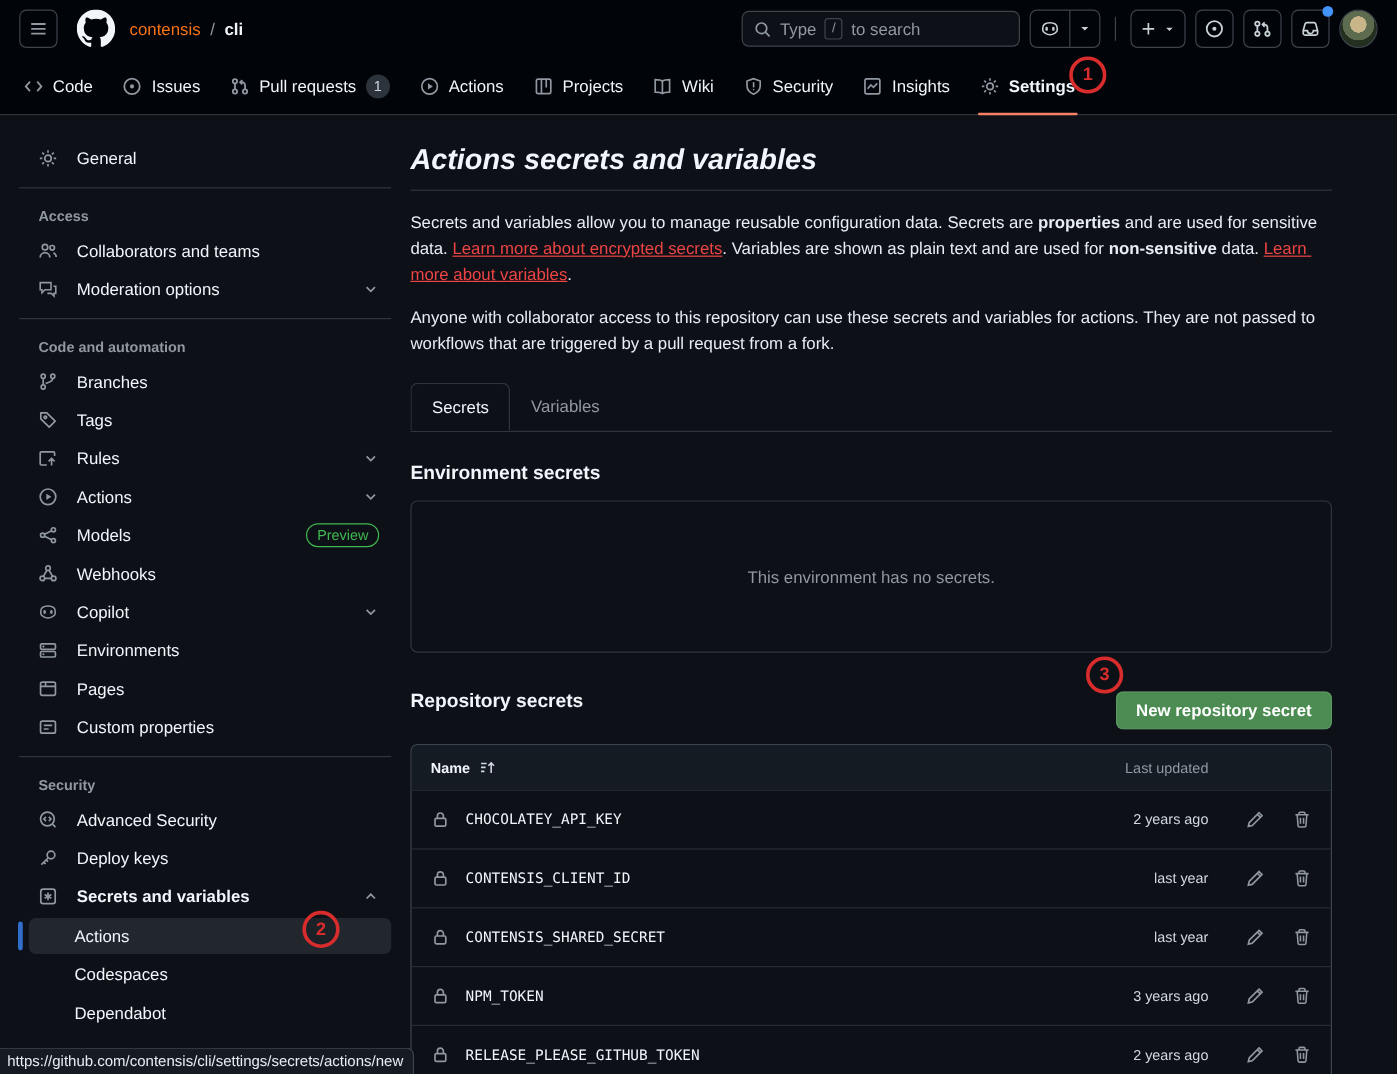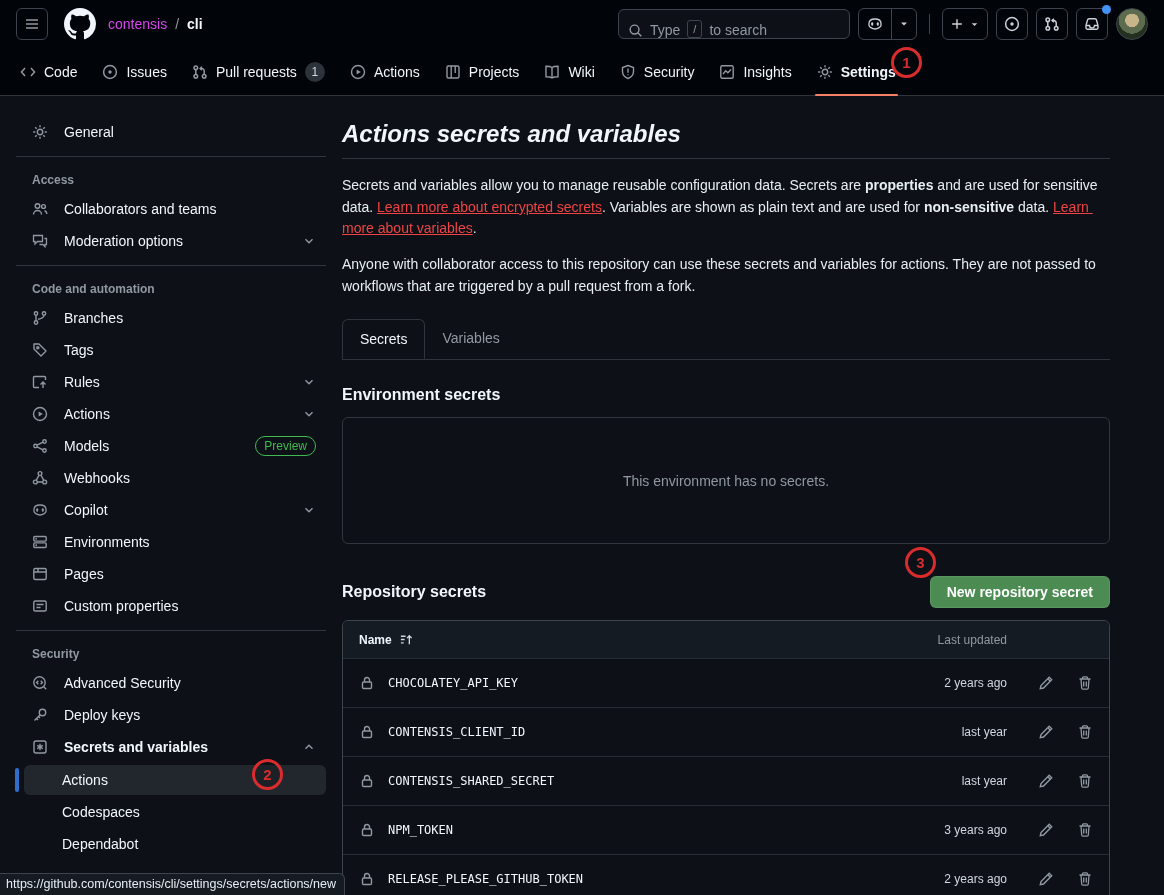--- a/index.html
+++ b/index.html
@@ -17,28 +17,28 @@
     height:48px; background:#010409;
     display:flex; align-items:center; gap:10px; padding:0 16px;
   }
   .hamburger {
     width:32px; height:32px; border:1px solid #3d444d; border-radius:6px;
     background:transparent; color:#9198a1;
     display:flex; align-items:center; justify-content:center; cursor:pointer;
   }
   .gh-logo { color:#f0f6fc; margin-left:6px; }
   .breadcrumb { display:flex; align-items:center; gap:8px; font-size:14px; margin-left:2px; }
-  .breadcrumb .org { color:#d946ef; }
+  .breadcrumb .org { color:#f97316; }
   .breadcrumb .slash { color:#9198a1; }
   .breadcrumb .repo { color:#f0f6fc; font-weight:600; }
 
   .topbar-right { margin-left:auto; display:flex; align-items:center; gap:8px; }
   .searchbox {
     width:232px; height:30px; border:1px solid #3d444d; border-radius:6px;
-    display:flex; align-items:flex-end; gap:7px; padding:0 9px;
+    display:flex; align-items:center; gap:7px; padding:0 9px;
     color:#9198a1; font-size:14px; background:#0d1117; cursor:text;
   }
   .searchbox .kbd {
     border:1px solid #3d444d; border-radius:3px; font-size:11px;
     padding:0 5px; height:18px; line-height:16px; color:#9198a1;
   }
   .icon-btn {
     height:32px; min-width:32px; padding:0 7px;
     border:1px solid #3d444d; border-radius:6px; background:transparent;
     color:#c9d1d9; display:flex; align-items:center; justify-content:center; cursor:pointer;
@@ -136,21 +136,21 @@
   }
   .env-empty { color:#9198a1; font-size:14px; }
   .btn {
     border-radius:6px; font-size:14px; font-weight:600; height:32px; padding:0 16px;
     display:inline-flex; align-items:center; cursor:pointer;
     font-family:"Liberation Sans", sans-serif;
   }
   .btn-secondary { background:#21262d; border:1px solid #3d444d; color:#f0f6fc; }
   .btn-primary { background:#4c8c52; border:1px solid rgba(240,246,252,0.1); color:#ffffff; }
 
-  .repo-row { margin-top:32px; display:flex; align-items:center; justify-content:space-between; }
+  .repo-row { margin-top:32px; display:flex; align-items:flex-start; justify-content:space-between; }
 
   .table { margin-top:12px; border:1px solid #3d444d; border-radius:6px; overflow:hidden; }
   .thead {
     background:#151b23; height:37px; display:flex; align-items:center; padding:0 16px;
   }
   .th-name { flex:1; display:flex; align-items:center; gap:7px; font-size:12px; font-weight:700; color:#f0f6fc; }
   .th-name .sort-ic { color:#d1d7e0; cursor:pointer; }
   .th-updated { width:100px; margin-right:86px; text-align:right; font-size:12px; color:#9198a1; }
   .trow {
     height:49px; display:flex; align-items:center; padding:0 16px; border-top:1px solid #262c33;

